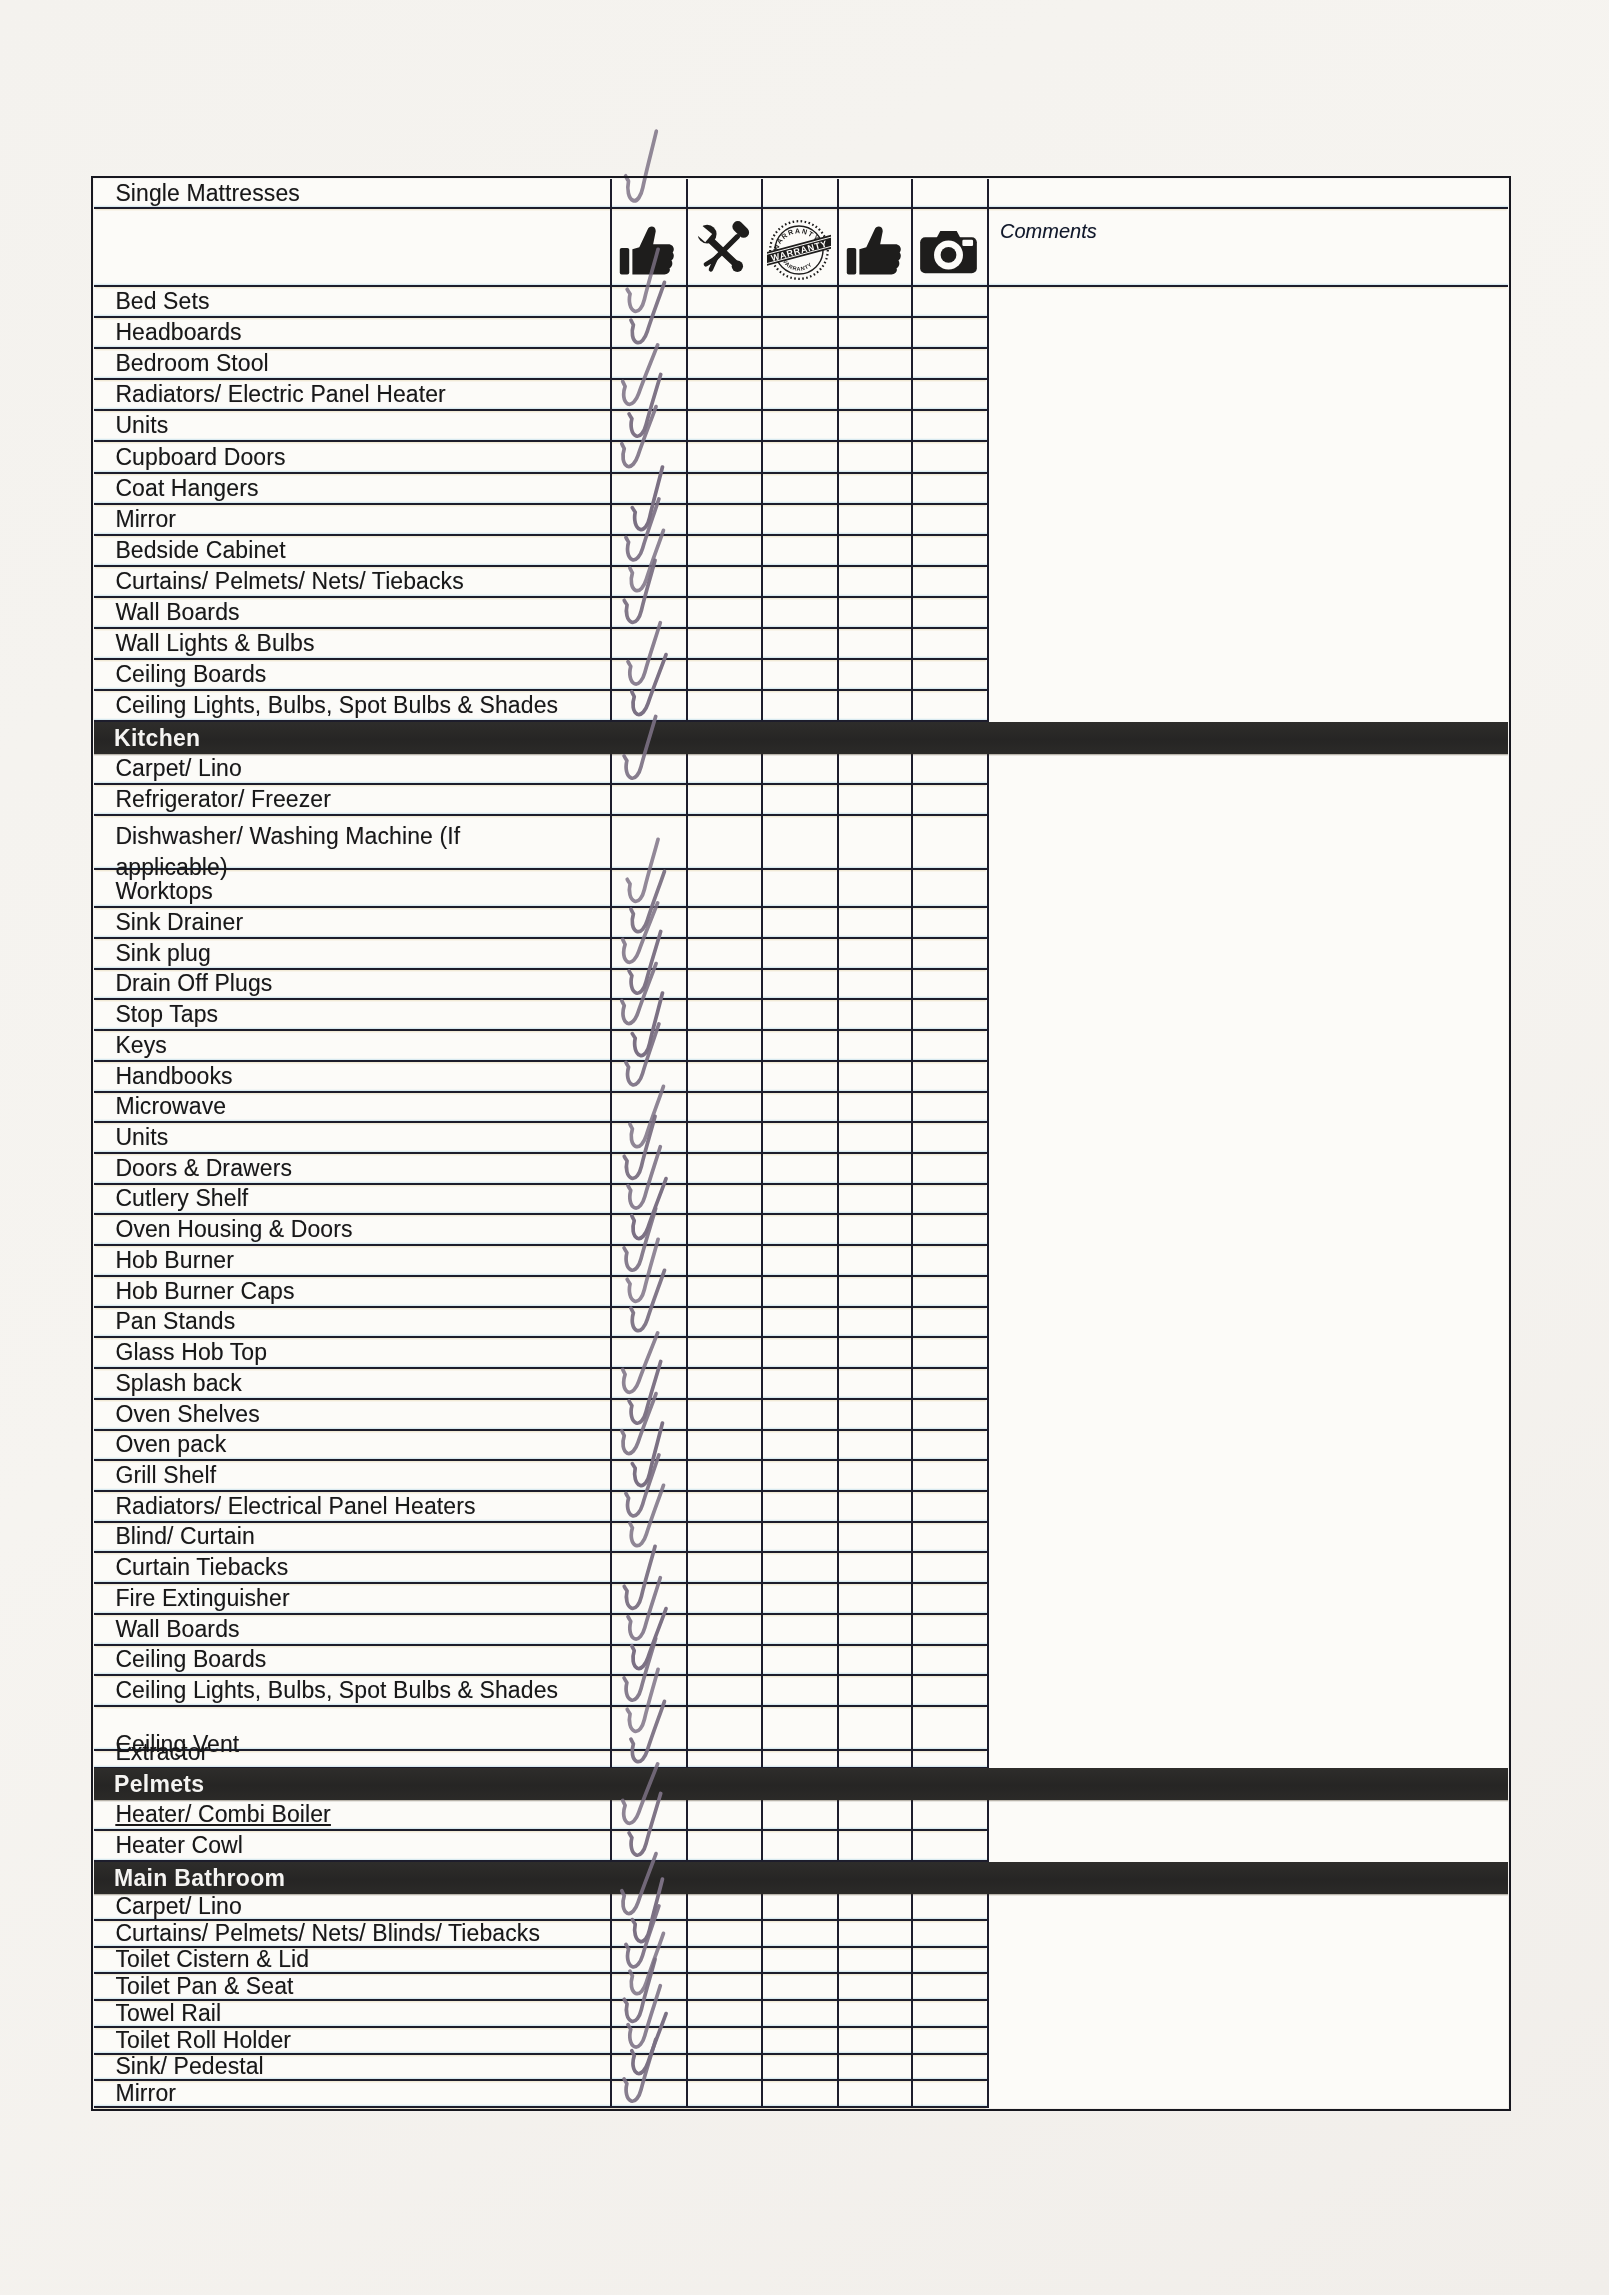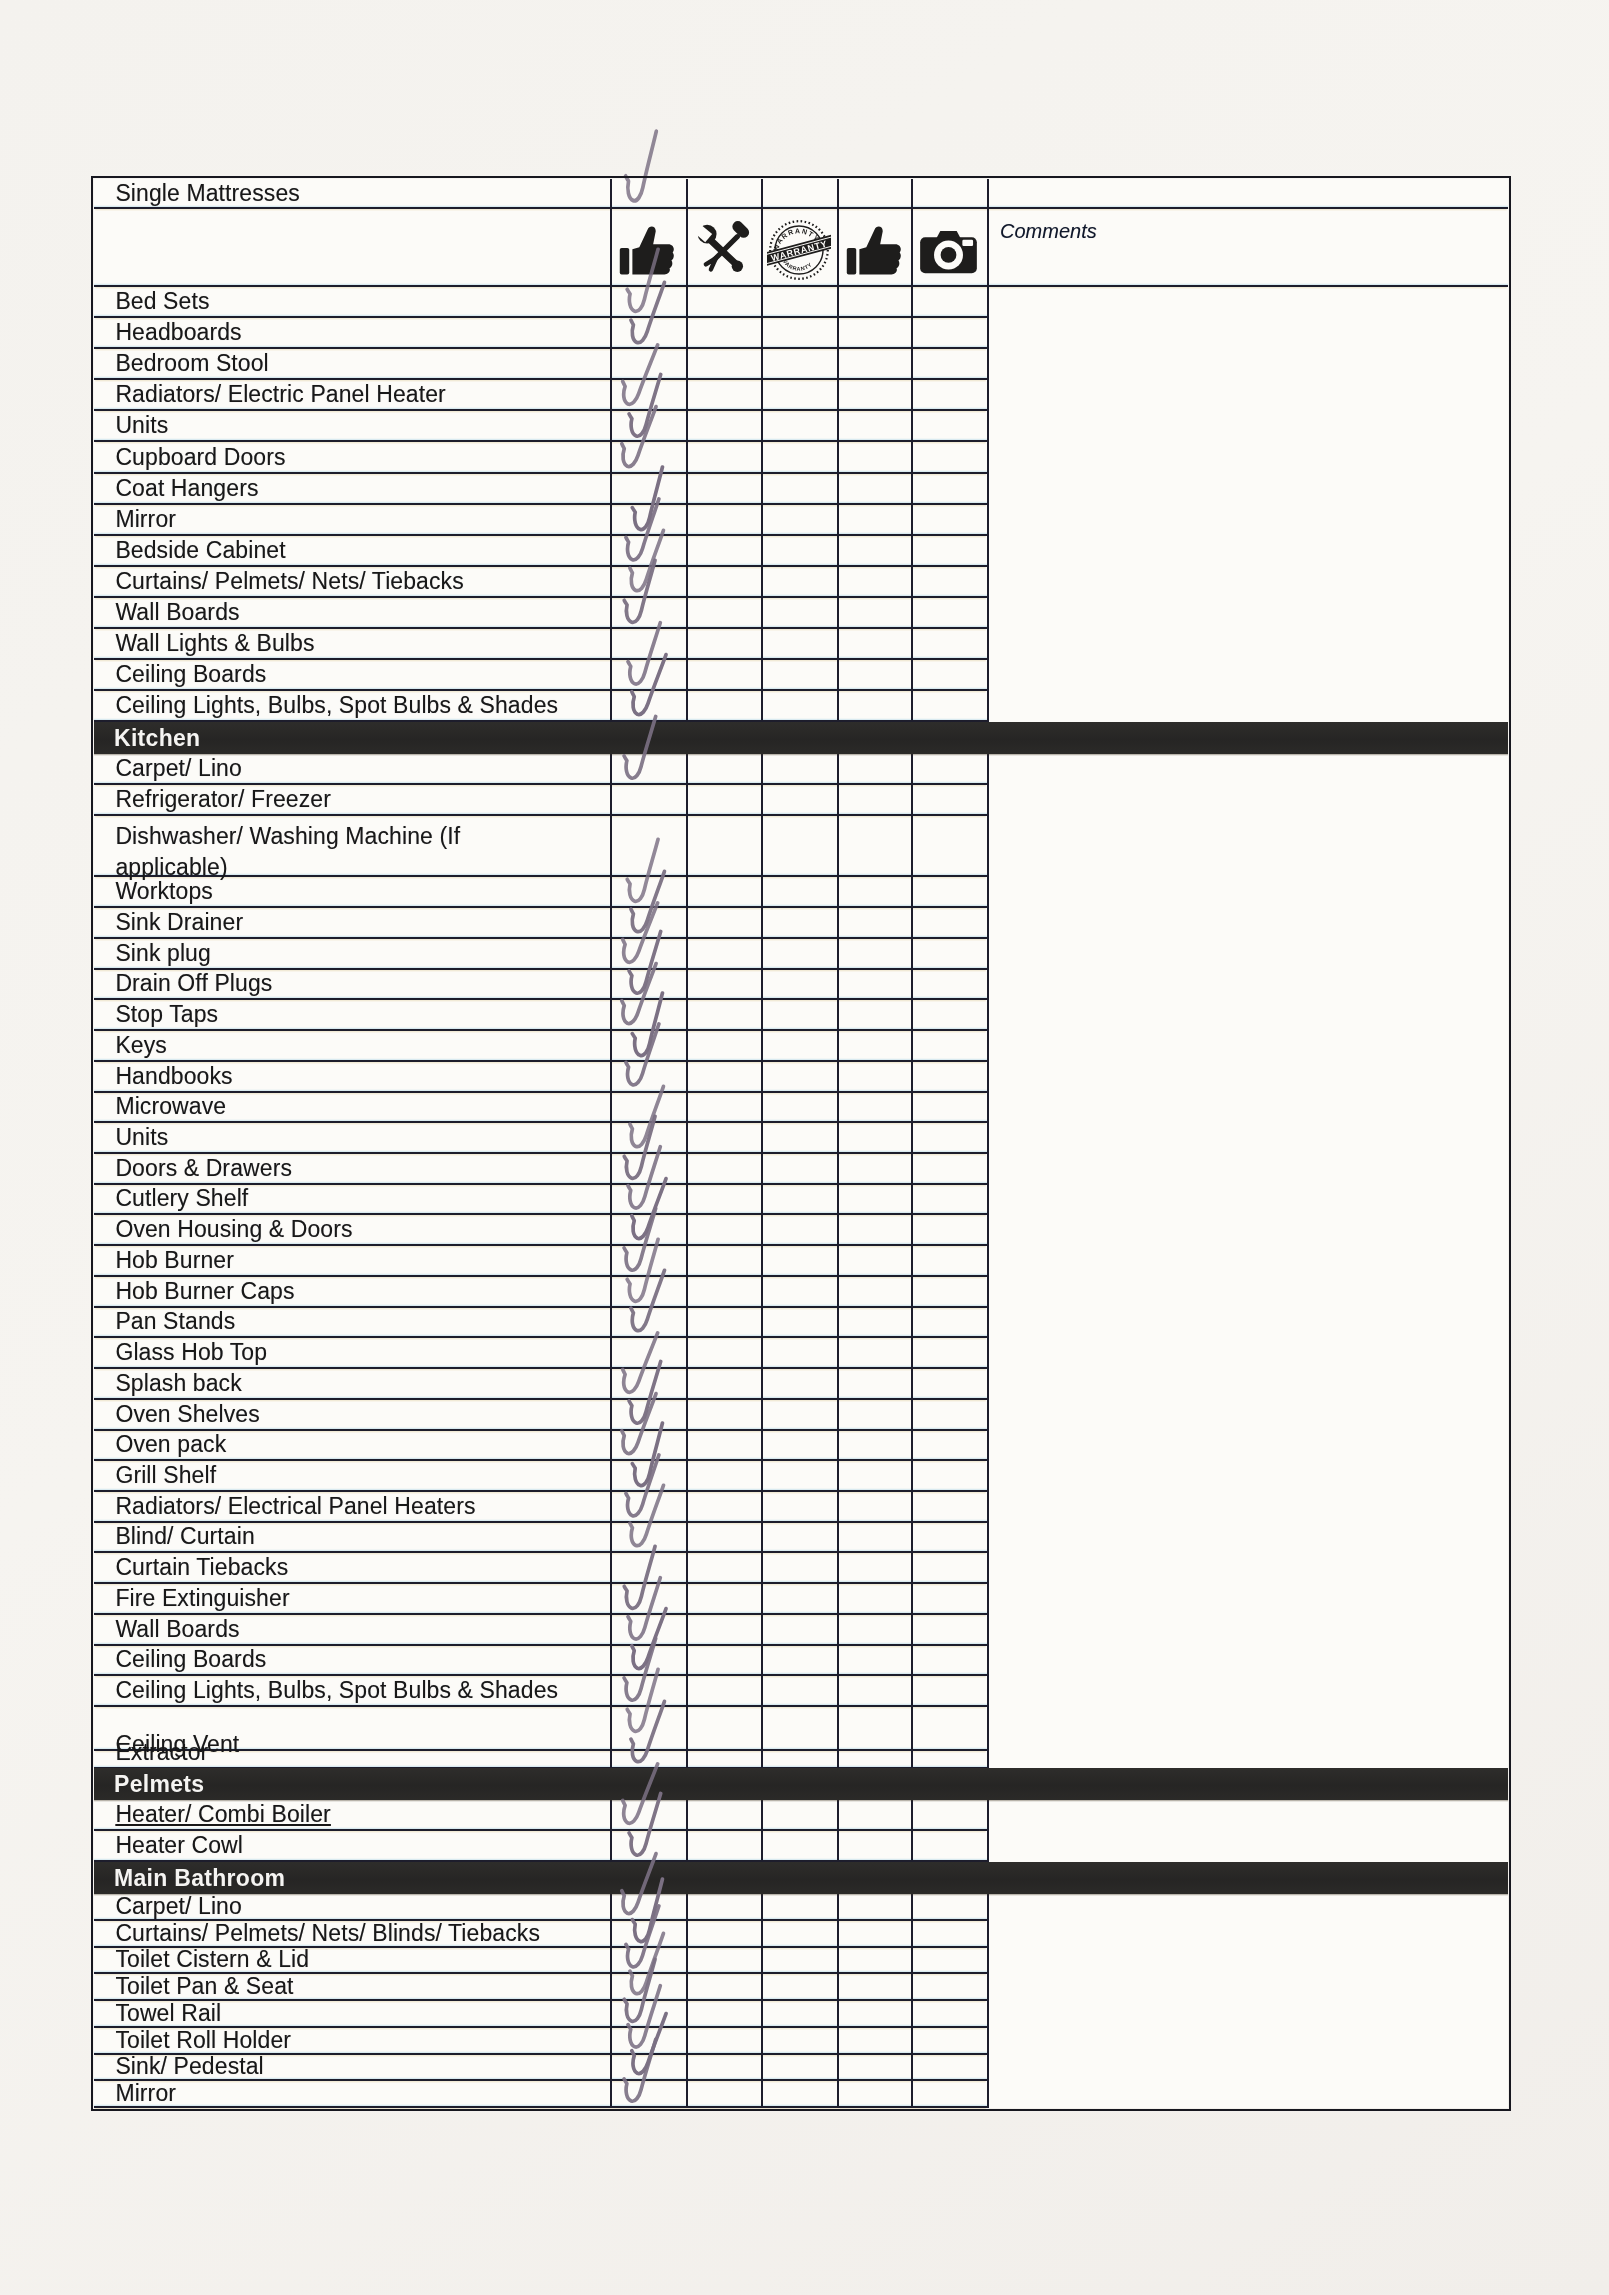--- a/index.html
+++ b/index.html
@@ -230,21 +230,21 @@
         <span class="label" style="line-height: 29px;">Carpet/ Lino</span>
       </div>
       <div class="tick" style="left: 524px; top: 531px; transform: rotate(-1deg); opacity: 0.9;">
         <svg viewBox="0 0 70 122" width="47" height="82">
   <path d="M9,68 C11,72 12,73 13,75 C10,86 12,98 19,101 C25,103 31,95 34,84 C40,62 50,33 57,10"></path>
         </svg>
       </div>
       <div class="row" style="top: 606px; height: 31px;">
         <span class="label" style="line-height: 29px;">Refrigerator/ Freezer</span>
       </div>
-      <div class="row tall" style="top: 637px; height: 61px;">
+      <div class="row tall" style="top: 637px; height: 54px;">
         <span class="label">Dishwasher/ Washing Machine (If applicable)</span>
       </div>
       <div class="row" style="top: 698px; height: 31px;">
         <span class="label" style="line-height: 29px;">Worktops</span>
       </div>
       <div class="tick" style="left: 527px; top: 654px; transform: rotate(-2deg); opacity: 0.82;">
         <svg viewBox="0 0 70 122" width="47" height="82">
   <path d="M9,68 C11,72 12,73 13,75 C10,86 12,98 19,101 C25,103 31,95 34,84 C40,62 50,33 57,10"></path>
         </svg>
       </div>

